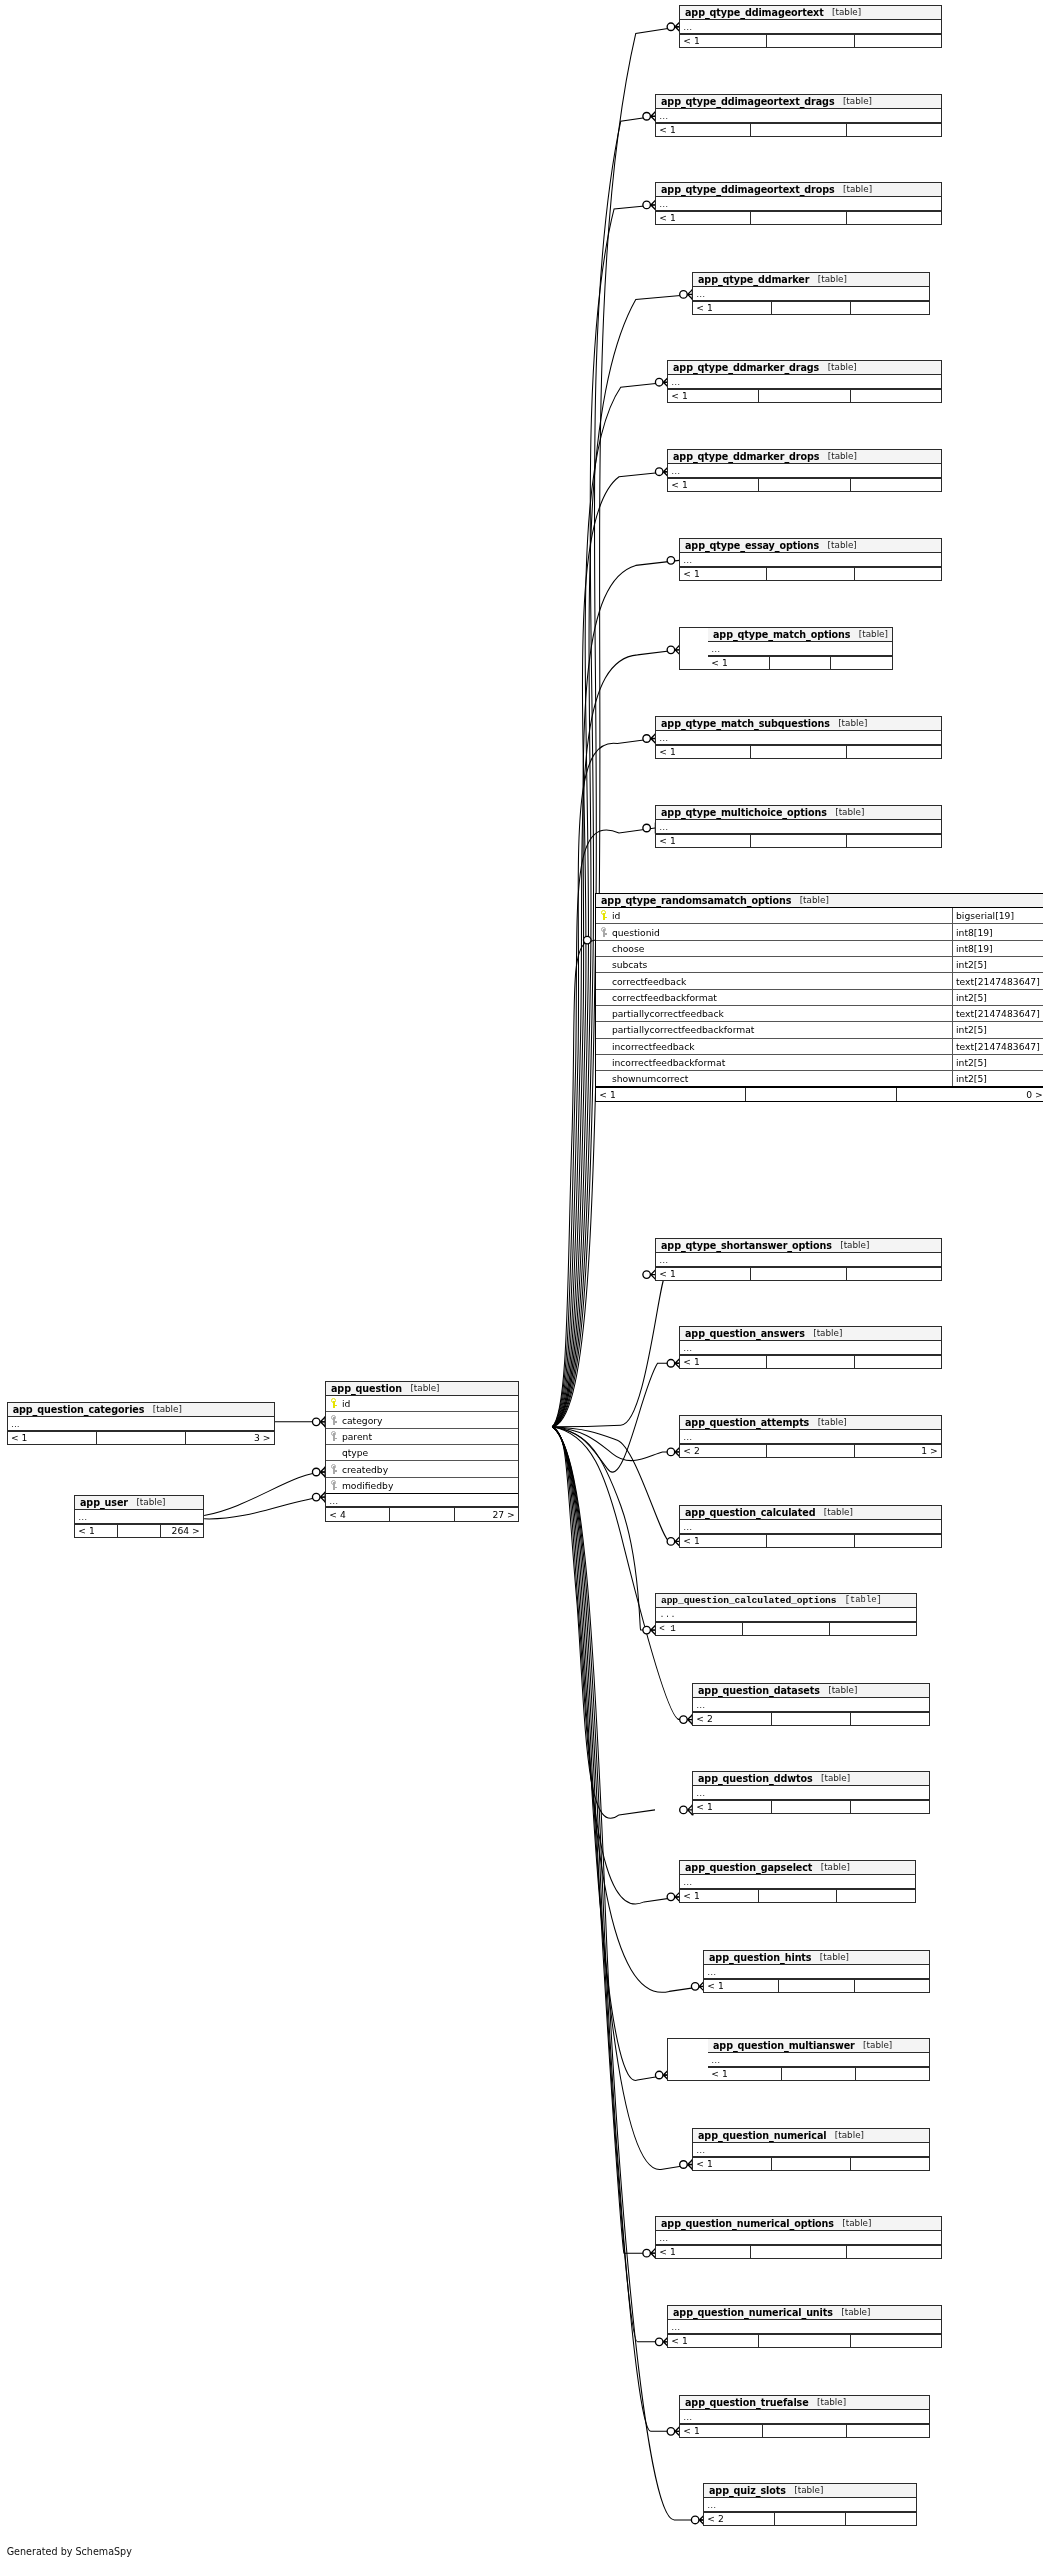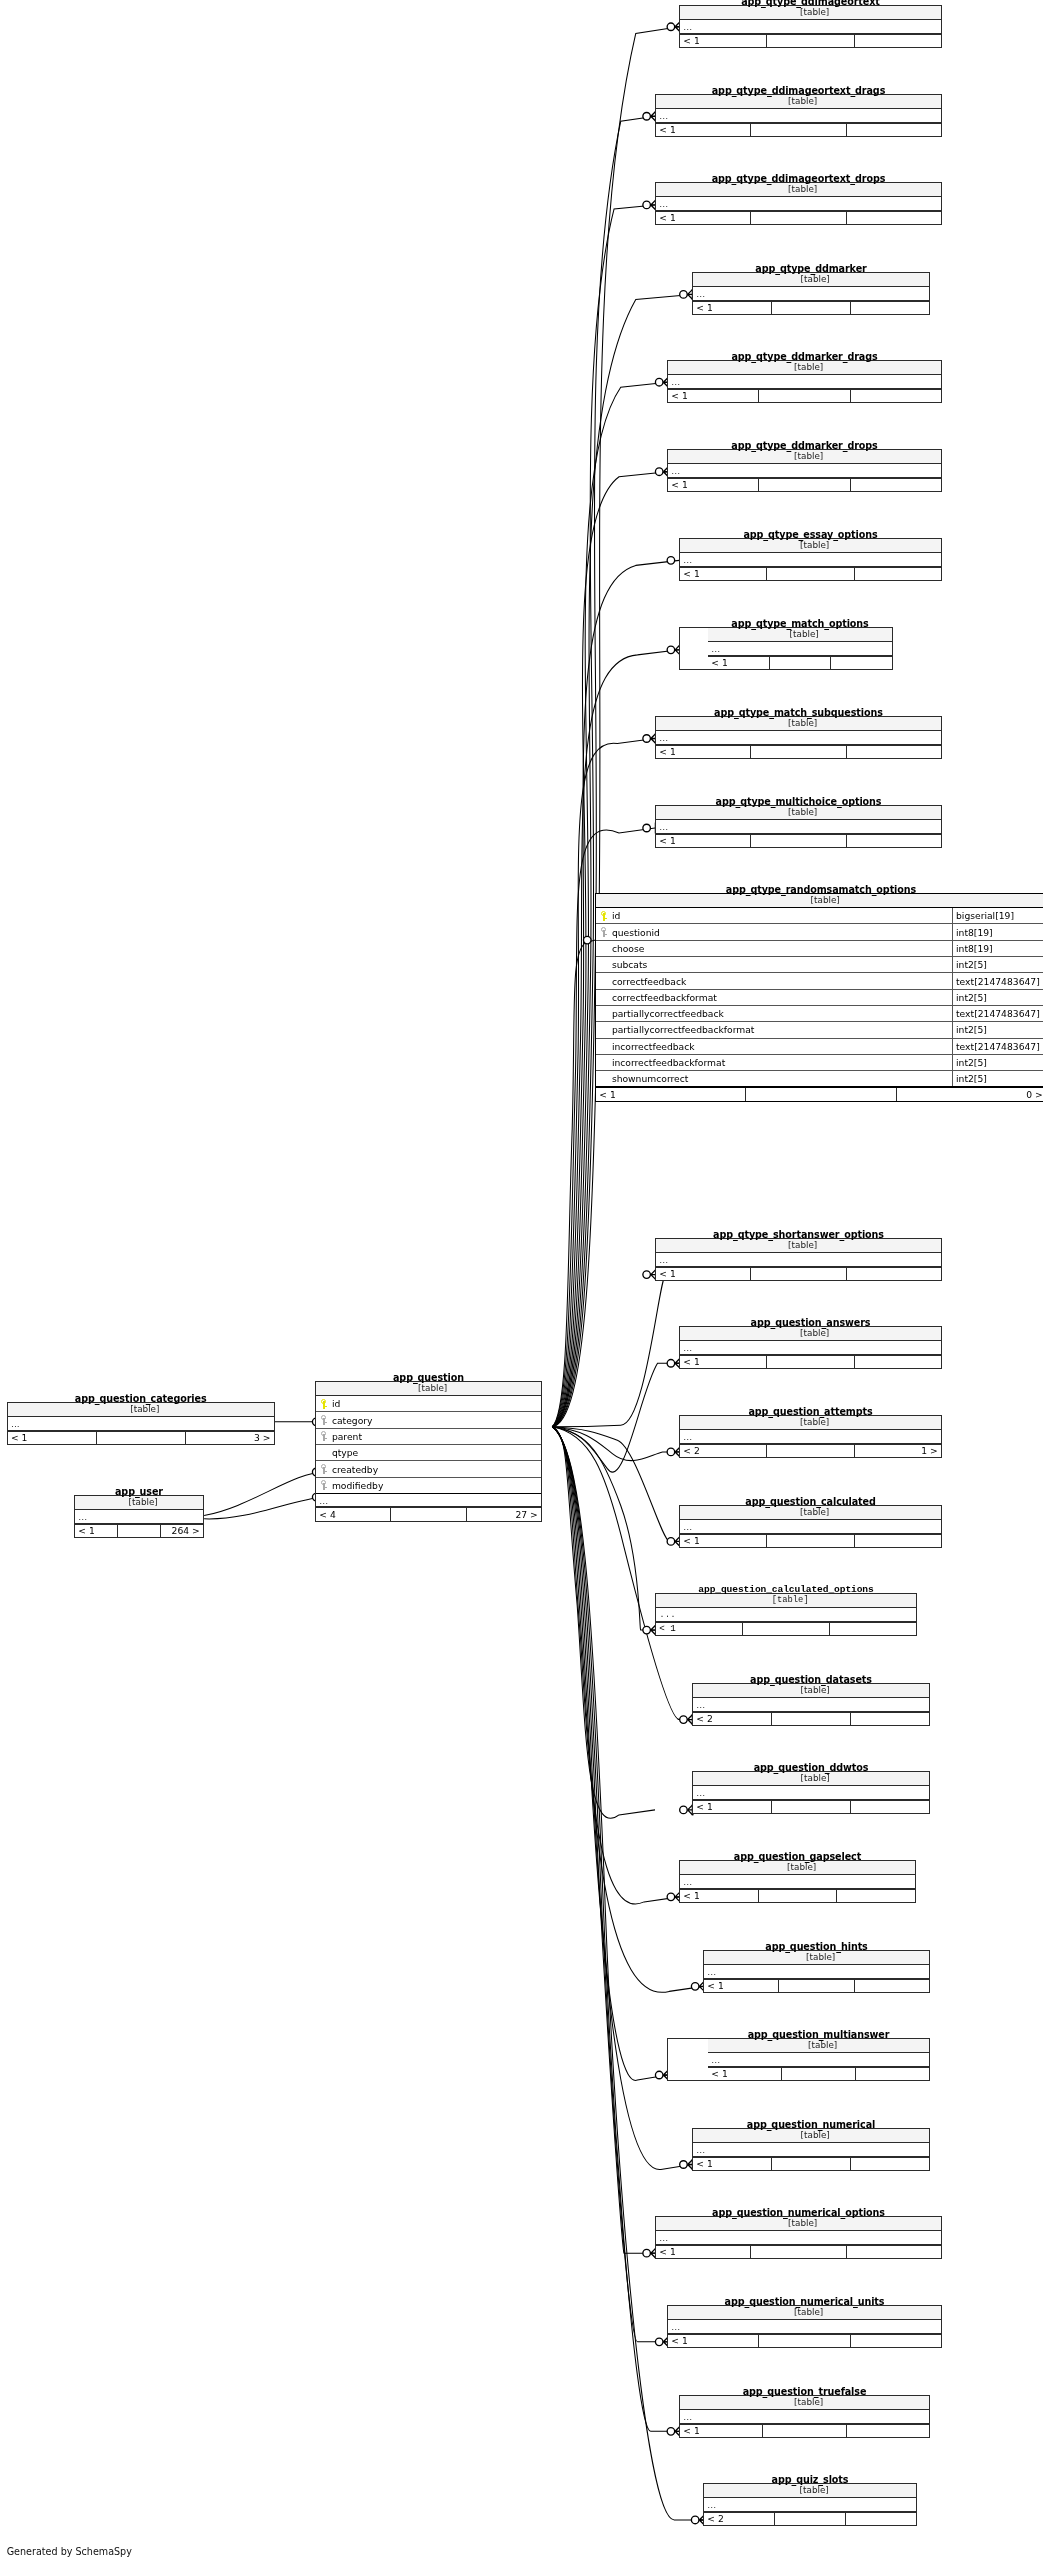--- a/index.html
+++ b/index.html
@@ -16,25 +16,25 @@
     box-sizing:border-box;
     border:0.8px solid #2b2b2b;
     background:#ffffff;
     font-size:9.2px;
     color:#000;
   }
   .tbl.compact{}
   .tbl.detail{border:1.7px solid #000;}
 
   .thead{
-    display:flex;align-items:center;justify-content:flex-end;
+    display:flex;align-items:center;justify-content:flex-start;
     background:#f4f4f4;
     border-bottom:0.8px solid #2b2b2b;
     padding:1.7px 5px 2.5px 5px;
-    height:14.2px;box-sizing:border-box;flex-direction:column;
+    height:14.2px;box-sizing:border-box;
   }
   .tbl.detail .thead{border-bottom:1.7px solid #000;}
   .tname{font-weight:bold;font-size:9.6px;letter-spacing:-0.1px;white-space:nowrap;}
   .ttag{font-size:8.8px;color:#222;padding-left:8.4px;white-space:nowrap;}
 
   .tbody{background:#fff;}
   .ellipsis-row{
     height:13.4px;box-sizing:border-box;
     padding:0 3.3px;
     display:flex;align-items:center;
@@ -43,21 +43,21 @@
   }
 
   
   .frow{
     display:flex;align-items:center;
     height:16.3px;box-sizing:border-box;
     border-bottom:0.8px solid #555;
   }
   .frow:last-child{border-bottom:0.8px solid #000;}
   .fname{
-    flex:1 1 auto;display:flex;align-items:center;gap:4.2px;
+    flex:1 1 auto;display:flex;align-items:flex-start;gap:4.2px;
     padding-left:4.2px;font-size:9.2px;white-space:nowrap;overflow:hidden;
   }
   .ftype{
     flex:0 0 90px;
     border-left:0.8px solid #555;
     padding-left:3.3px;font-size:9.2px;white-space:nowrap;
     height:100%;display:flex;align-items:center;
   }
 
   
@@ -583,21 +583,21 @@
           <span class="ftype">int2[5]</span>
         </div>
       </div>
     <div class="tfoot">
       <span class="c left">&lt; 1</span>
       <span class="c mid"></span>
       <span class="c right">0 &gt;</span>
     </div>
   </div>
 
-  <div class="tbl" id="center-table" style="left: 315px; top: 1381px; width: 227px;">
+  <div class="tbl" id="center-table" style="left: 325px; top: 1381px; width: 194px;">
     <div class="thead">
       <span class="tname">app_question</span>
       <span class="ttag">[table]</span>
     </div>
     <div class="tbody" id="center-body">
         <div class="frow">
           <span class="fname">
             <span class="keyicon key-pk">
               <b></b>
               <i></i>

